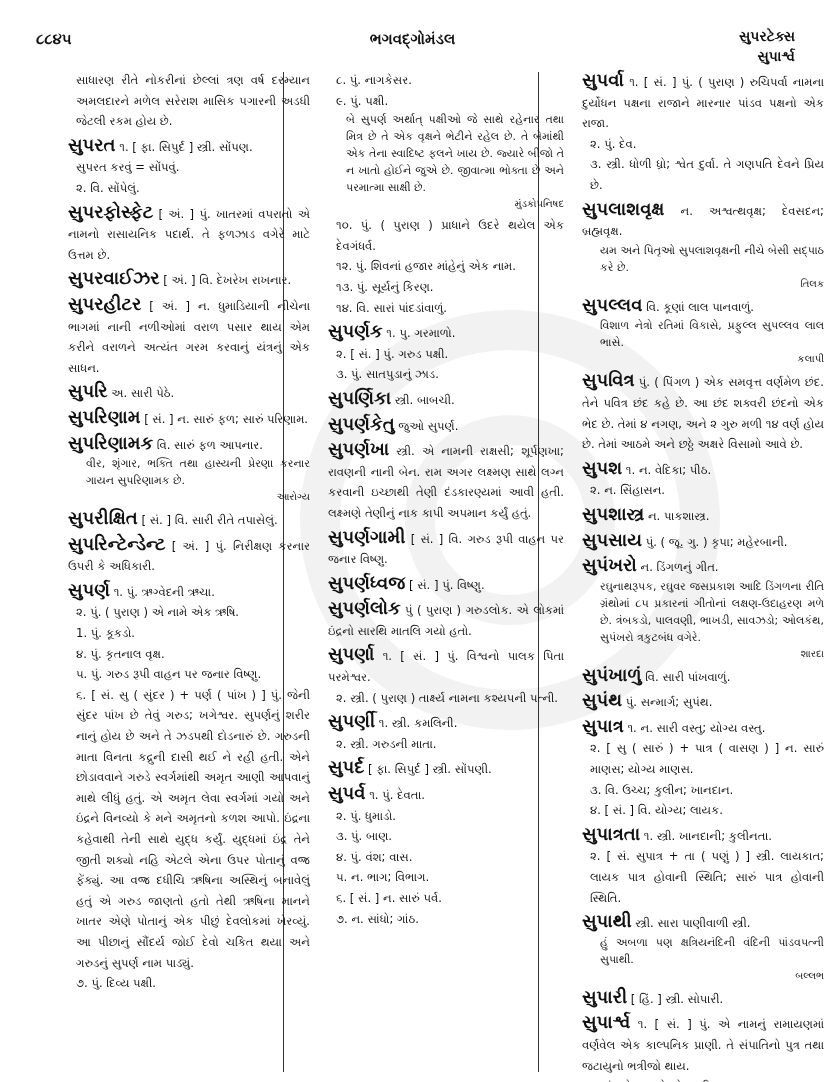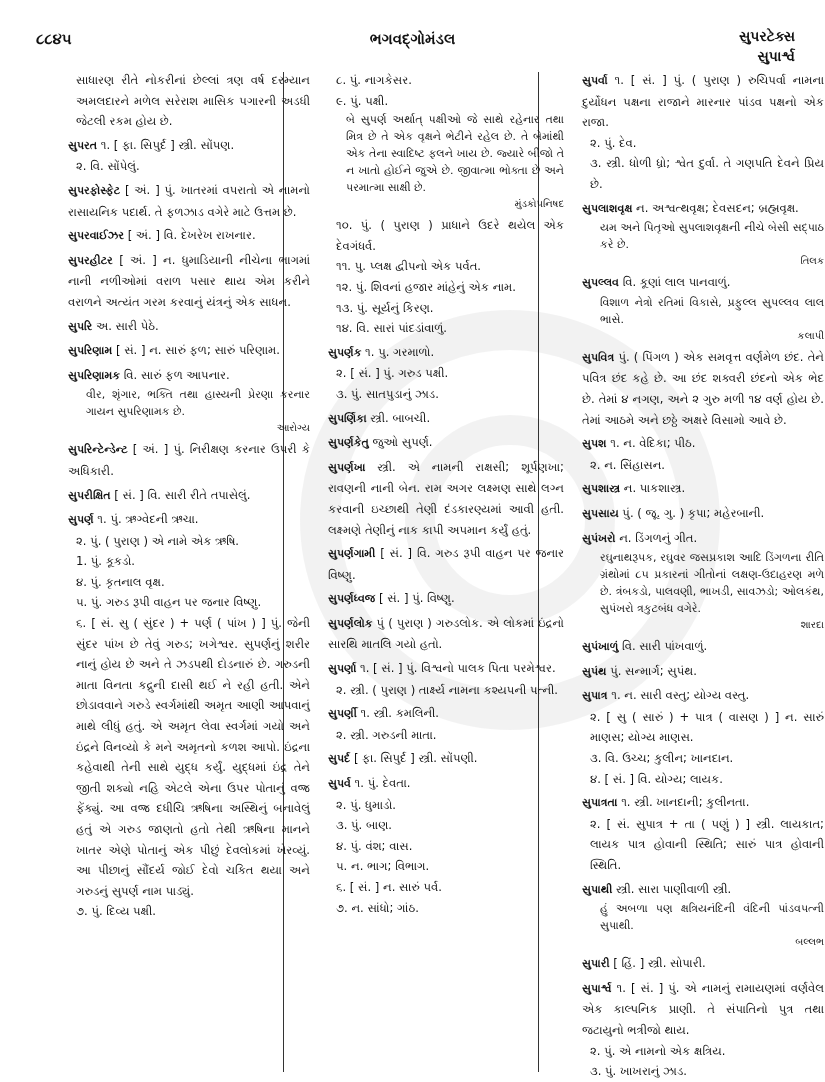--- a/index.html
+++ b/index.html
@@ -12,21 +12,21 @@
   .book-title { position: absolute; left: 0; width: 825px; top: 10px; text-align: center; font-size: 15px; font-weight: bold; }
   .guide { position: absolute; right: 30px; top: 6px; text-align: right; font-size: 14px; font-weight: bold; line-height: 20px; }
   .col { position: absolute; top: 70px; font-size: 11.6px; line-height: 20.6px; margin-left: 32px; }
   .col-1 { left: 36px; width: 242px; }
   .col-2 { left: 296px; width: 236px; }
   .col-3 { left: 550px; width: 242px; }
   .rule { position: absolute; top: 72px; width: 1px; background: #333; }
   .rule-1 { left: 283px; height: 1000px; }
   .rule-2 { left: 538px; height: 1000px; }
   .entry { margin: 0 0 3px 0; text-align: justify; }
-  .hw { font-weight: bold; font-size: 11px; }
+  .hw { font-weight: bold; font-size: 18px; }
   .gram { font-weight: normal; }
   .sub { padding-left: 8px; margin: 0; }
   .cont { padding-left: 8px; margin: 0; text-align: justify; }
   .quote { font-size: 11px; line-height: 17px; padding-left: 18px; margin: 0; }
   .src { font-size: 10px; text-align: right; margin: 0; line-height: 16px; }
 </style>
 </head>
 <body>
 
 <svg class="watermark" viewBox="0 0 420 440">
@@ -45,20 +45,21 @@
 
 <div class="rule rule-1"></div>
 <div class="rule rule-2"></div>
 
 <div class="col col-1">
     <div class="entry">
       <div class="cont">સાધારણ રીતે નોકરીનાં છેલ્લાં ત્રણ વર્ષ દરમ્યાન અમલદારને મળેલ સરેરાશ માસિક પગારની અડધી જેટલી રકમ હોય છે.</div>
     </div>
     <div class="entry">
       <div><span class="hw">સુપરત</span> <span class="gram">૧. [ ફા. સિપુર્દ ] સ્ત્રી. સોંપણ.</span></div>
+      <div class="sub">સુપરત કરવું = સોંપવું.</div>
       <div class="sub">૨. વિ. સોંપેલું.</div>
     </div>
     <div class="entry">
       <div><span class="hw">સુપરફોસ્ફેટ</span> <span class="gram">[ અં. ] પું. ખાતરમાં વપરાતો એ નામનો રાસાયનિક પદાર્થ. તે ફળઝાડ વગેરે માટે ઉત્તમ છે.</span></div>
     </div>
     <div class="entry">
       <div><span class="hw">સુપરવાઈઝર</span> <span class="gram">[ અં. ] વિ. દેખરેખ રાખનાર.</span></div>
     </div>
     <div class="entry">
       <div><span class="hw">સુપરહીટર</span> <span class="gram">[ અં. ] ન. ધુમાડિયાની નીચેના ભાગમાં નાની નળીઓમાં વરાળ પસાર થાય એમ કરીને વરાળને અત્યંત ગરમ કરવાનું યંત્રનું એક સાધન.</span></div>
@@ -68,45 +69,44 @@
     </div>
     <div class="entry">
       <div><span class="hw">સુપરિણામ</span> <span class="gram">[ સં. ] ન. સારું ફળ; સારું પરિણામ.</span></div>
     </div>
     <div class="entry">
       <div><span class="hw">સુપરિણામક</span> <span class="gram">વિ. સારું ફળ આપનાર.</span></div>
       <div class="quote">વીર, શૃંગાર, ભક્તિ તથા હાસ્યની પ્રેરણા કરનાર ગાયન સુપરિણામક છે.</div>
       <div class="src">આરોગ્ય</div>
     </div>
     <div class="entry">
+      <div><span class="hw">સુપરીક્ષિત</span> <span class="gram">[ સં. ] વિ. સારી રીતે તપાસેલું.</span></div>
+    </div>
+    <div class="entry">
       <div><span class="hw">સુપરિન્ટેન્ડેન્ટ</span> <span class="gram">[ અં. ] પું. નિરીક્ષણ કરનાર ઉપરી કે અધિકારી.</span></div>
-    </div>
-    <div class="entry">
-      <div><span class="hw">સુપરીક્ષિત</span> <span class="gram">[ સં. ] વિ. સારી રીતે તપાસેલું.</span></div>
     </div>
     <div class="entry">
       <div><span class="hw">સુપર્ણ</span> <span class="gram">૧. પું. ઋગ્વેદની ઋચા.</span></div>
       <div class="sub">૨. પું. ( પુરાણ ) એ નામે એક ઋષિ.</div>
       <div class="sub">1. પું. કૂકડો.</div>
       <div class="sub">૪. પું. કૃતનાલ વૃક્ષ.</div>
       <div class="sub">૫. પું. ગરુડ રૂપી વાહન પર જનાર વિષ્ણુ.</div>
       <div class="sub">૬. [ સં. સુ ( સુંદર ) + પર્ણ ( પાંખ ) ] પું. જેની સુંદર પાંખ છે તેવું ગરુડ; ખગેશ્વર. સુપર્ણનું શરીર નાનું હોય છે અને તે ઝડપથી દોડનારું છે. ગરુડની માતા વિનતા કદ્રુની દાસી થઈ ને રહી હતી. એને છોડાવવાને ગરુડે સ્વર્ગમાંથી અમૃત આણી આપવાનું માથે લીધું હતું. એ અમૃત લેવા સ્વર્ગમાં ગયો અને ઇંદ્રને વિનવ્યો કે મને અમૃતનો કળશ આપો. ઇંદ્રના કહેવાથી તેની સાથે યુદ્ધ કર્યું. યુદ્ધમાં ઇંદ્ર તેને જીતી શક્યો નહિ એટલે એના ઉપર પોતાનું વજ્ર ફેંક્યું. આ વજ્ર દધીચિ ઋષિના અસ્થિનું બનાવેલું હતું એ ગરુડ જાણતો હતો તેથી ઋષિના માનને ખાતર એણે પોતાનું એક પીછું દેવલોકમાં ખેરવ્યું. આ પીછાનું સૌંદર્ય જોઈ દેવો ચકિત થયા અને ગરુડનું સુપર્ણ નામ પાડ્યું.</div>
       <div class="sub">૭. પું. દિવ્ય પક્ષી.</div>
     </div>
   </div>
 <div class="col col-2">
     <div class="entry">
       <div class="sub">૮. પું. નાગકેસર.</div>
       <div class="sub">૯. પું. પક્ષી.</div>
       <div class="quote">બે સુપર્ણ અર્થાત્ પક્ષીઓ જે સાથે રહેનાર તથા મિત્ર છે તે એક વૃક્ષને ભેટીને રહેલ છે. તે બેમાંથી એક તેના સ્વાદિષ્ટ ફલને ખાય છે. જ્યારે બીજો તે ન ખાતો હોઈને જુએ છે. જીવાત્મા ભોક્તા છે અને પરમાત્મા સાક્ષી છે.</div>
       <div class="src">મુંડકોપનિષદ</div>
     </div>
     <div class="entry">
       <div class="sub">૧૦. પું. ( પુરાણ ) પ્રાધાને ઉદરે થયેલ એક દેવગંધર્વ.</div>
-      <div class="sub">૧૧. પુ. પ્લક્ષ દ્વીપનો એક પર્વત.</div>
       <div class="sub">૧૨. પું. શિવનાં હજાર માંહેનું એક નામ.</div>
       <div class="sub">૧૩. પું. સૂર્યનું કિરણ.</div>
       <div class="sub">૧૪. વિ. સારાં પાંદડાંવાળું.</div>
     </div>
     <div class="entry">
       <div><span class="hw">સુપર્ણક</span> <span class="gram">૧. પુ. ગરમાળો.</span></div>
       <div class="sub">૨. [ સં. ] પું. ગરુડ પક્ષી.</div>
       <div class="sub">૩. પું. સાતપુડાનું ઝાડ.</div>
     </div>
     <div class="entry">

